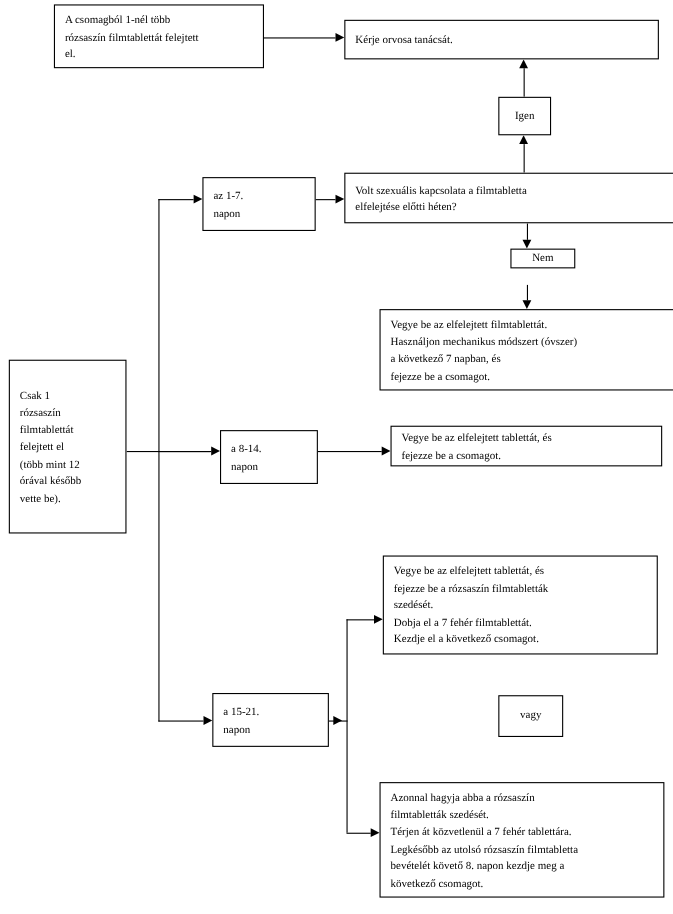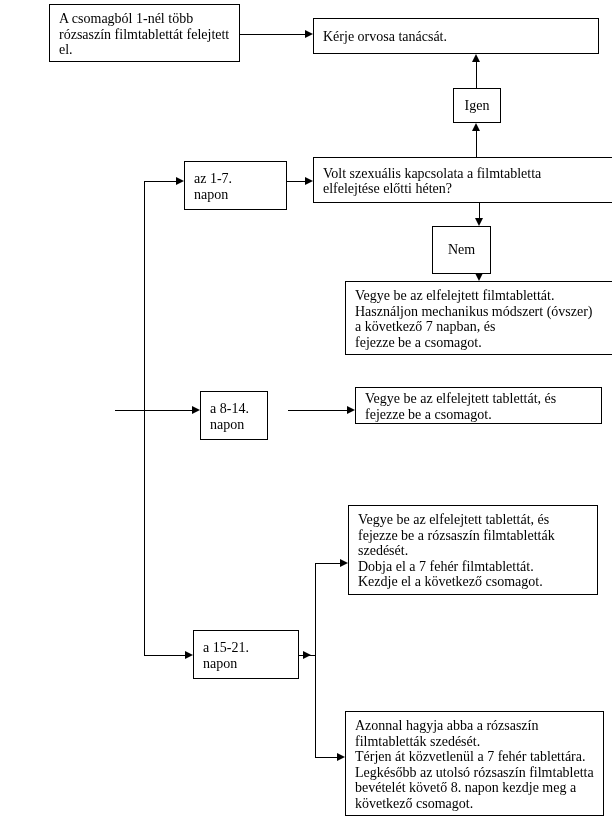--- a/index.html
+++ b/index.html
@@ -14,21 +14,21 @@
     background: #ffffff;
     font-family: "Liberation Serif", "DejaVu Serif", serif;
     overflow: hidden;
   }
   .box {
     position: absolute;
     box-sizing: border-box;
     border: 1px solid #000000;
     background: #ffffff;
     color: #000000;
-    font-size: 14px;
+    font-size: 10px;
     line-height: 15.5px;
     padding: 6px 8px 4px 9px;
     white-space: pre-line;
     z-index: 3;
   }
   .box.center {
     display: flex;
     align-items: center;
     justify-content: center;
     padding: 3px;
@@ -86,40 +86,48 @@
   <div class="box pad-left" style="left:313px; top:18px; width:286px; height:36px;">Kérje orvosa tanácsát.</div>
 
   <div class="box center" style="left:453px; top:88px; width:48px; height:35px;">Igen</div>
 
   <div class="box pad-left" style="left:184px; top:161px; width:103px; height:49px;">az 1-7.
 napon</div>
 
   <div class="box pad-left" style="left:313px; top:157px; width:314px; height:46px;">Volt szexuális kapcsolata a filmtabletta
 elfelejtése előtti héten?</div>
 
-  <div class="box center" style="left:432px; top:226px; width:59px; height:48px;">Nem</div>
+  <div class="box center" style="left:464px; top:226px; width:59px; height:18px;">Nem</div>
 
   <div class="box" style="left:345px; top:281px; width:306px; height:74px;">Vegye be az elfelejtett filmtablettát.
 Használjon mechanikus módszert (óvszer)
 a következő 7 napban, és
 fejezze be a csomagot.</div>
 
+  <div class="box pad-left" style="left:8px; top:327px; width:107px; height:158px;">Csak 1
+rózsaszín
+filmtablettát
+felejtett el
+(több mint 12
+órával később
+vette be).</div>
 
-  <div class="box pad-left" style="left:200px; top:391px; width:68px; height:49px;">a 8-14.
+  <div class="box pad-left" style="left:200px; top:391px; width:89px; height:49px;">a 8-14.
 napon</div>
 
   <div class="box pad-left" style="left:355px; top:387px; width:247px; height:37px;">Vegye be az elfelejtett tablettát, és
 fejezze be a csomagot.</div>
 
   <div class="box" style="left:348px; top:505px; width:250px; height:90px;">Vegye be az elfelejtett tablettát, és
 fejezze be a rózsaszín filmtabletták
 szedését.
 Dobja el a 7 fehér filmtablettát.
 Kezdje el a következő csomagot.</div>
 
+  <div class="box center" style="left:453px; top:632px; width:59px; height:38px;">vagy</div>
 
   <div class="box pad-left" style="left:193px; top:630px; width:106px; height:49px;">a 15-21.
 napon</div>
 
   <div class="box" style="left:345px; top:711px; width:259px; height:105px;">Azonnal hagyja abba a rózsaszín
 filmtabletták szedését.
 Térjen át közvetlenül a 7 fehér tablettára.
 Legkésőbb az utolsó rózsaszín filmtabletta
 bevételét követő 8. napon kezdje meg a
 következő csomagot.</div>

